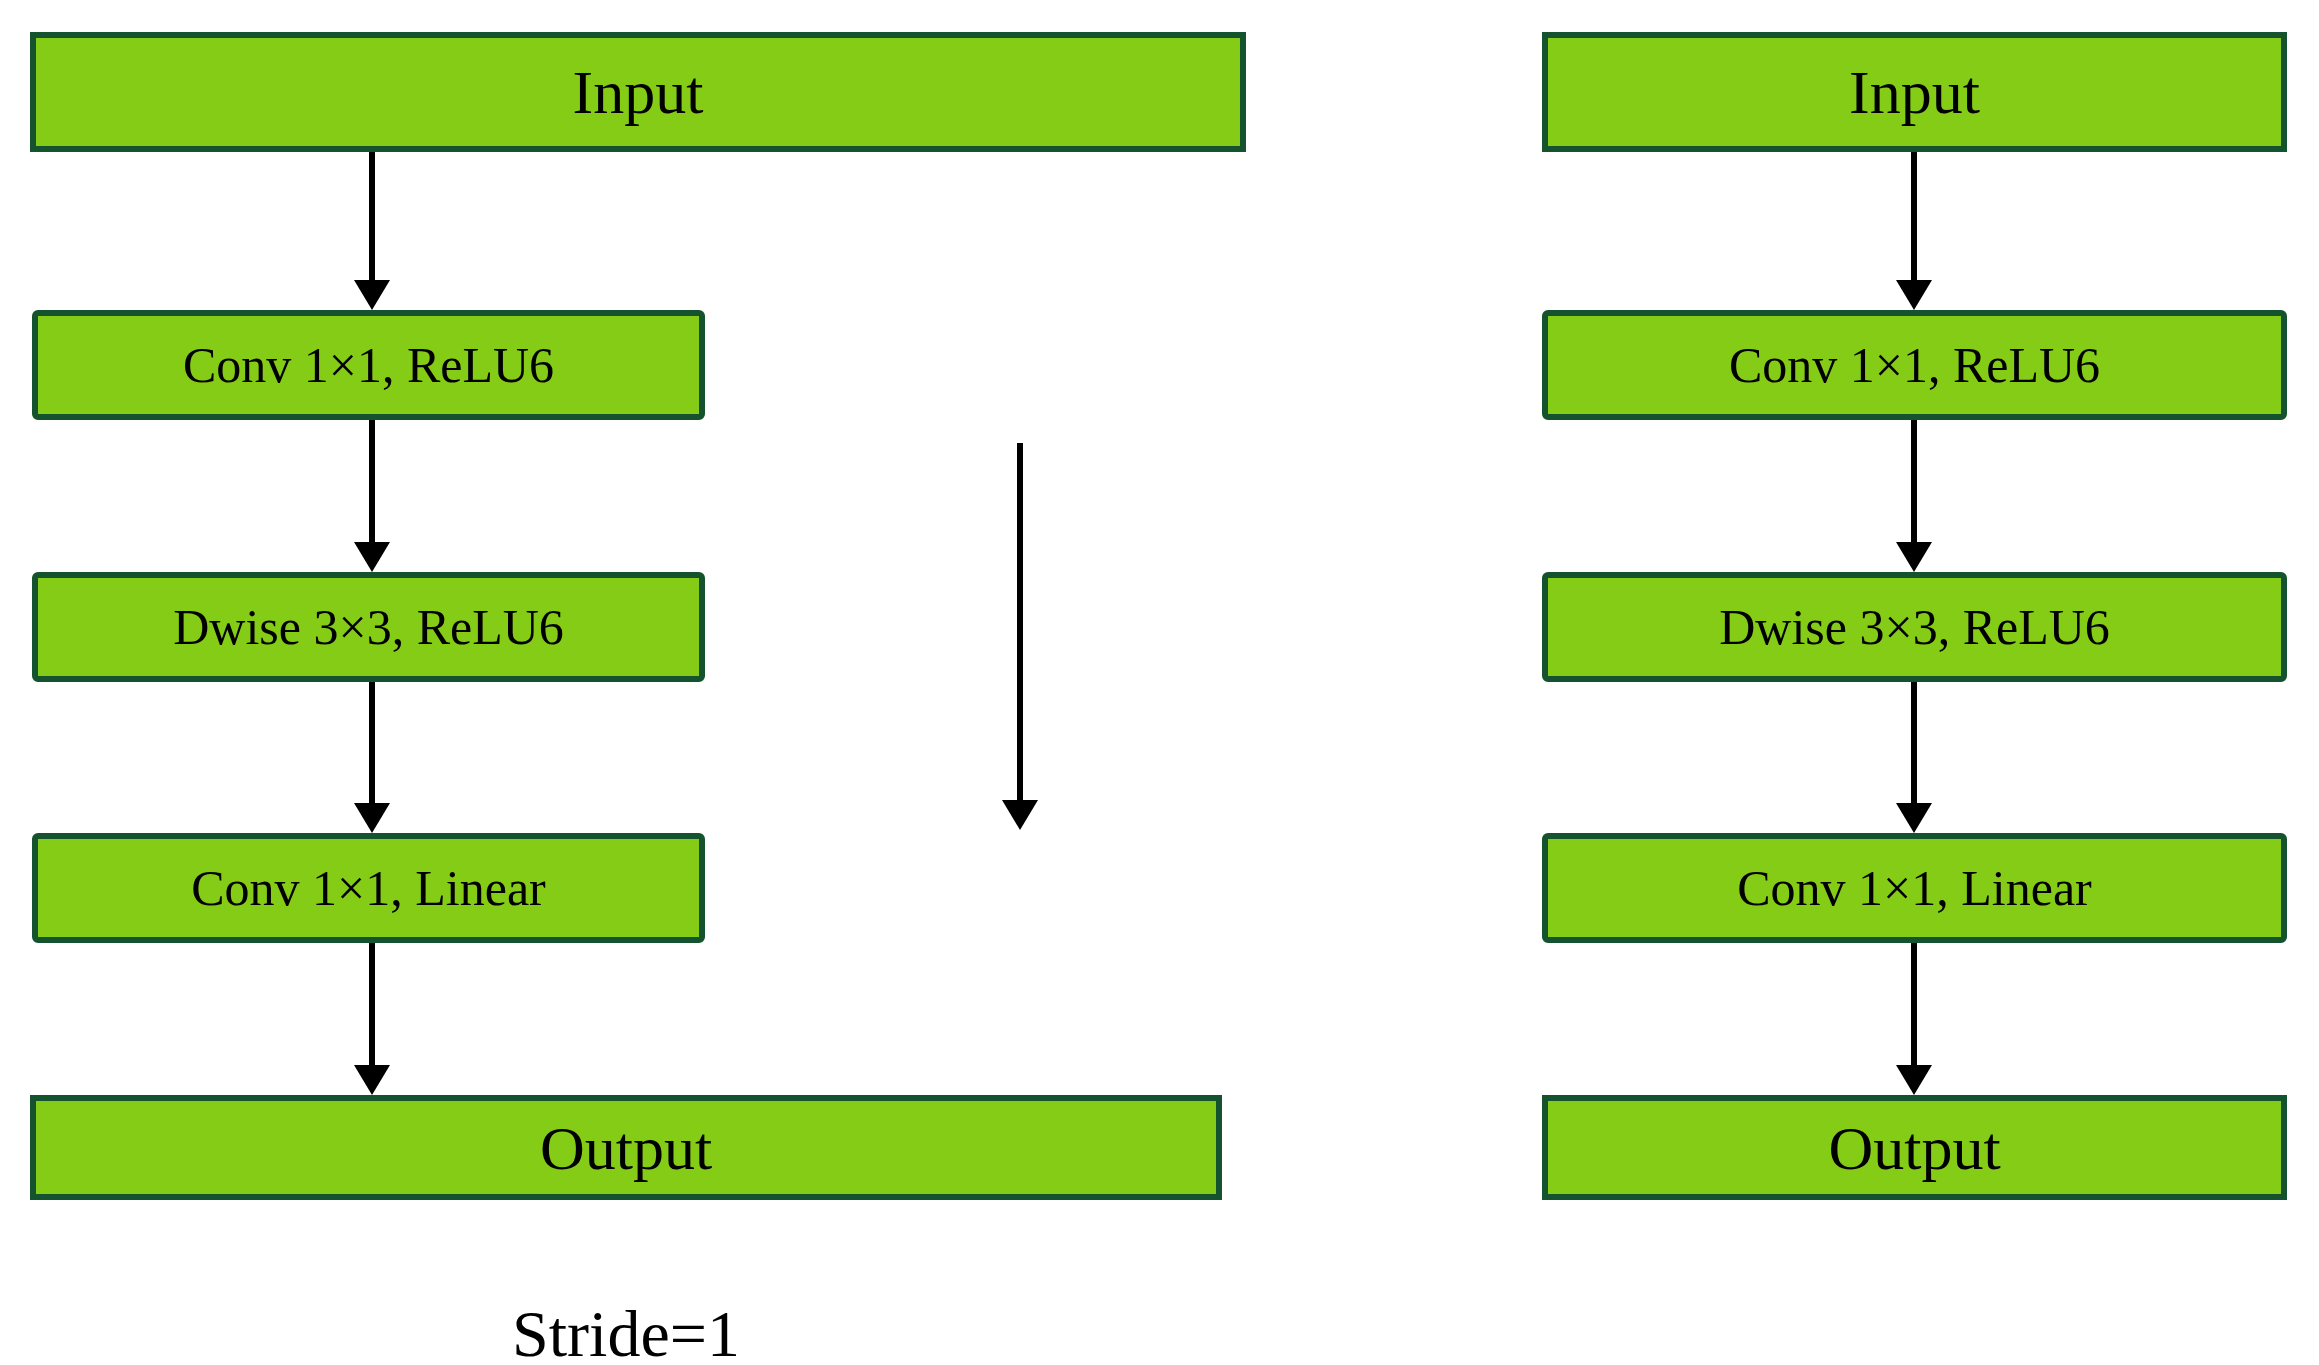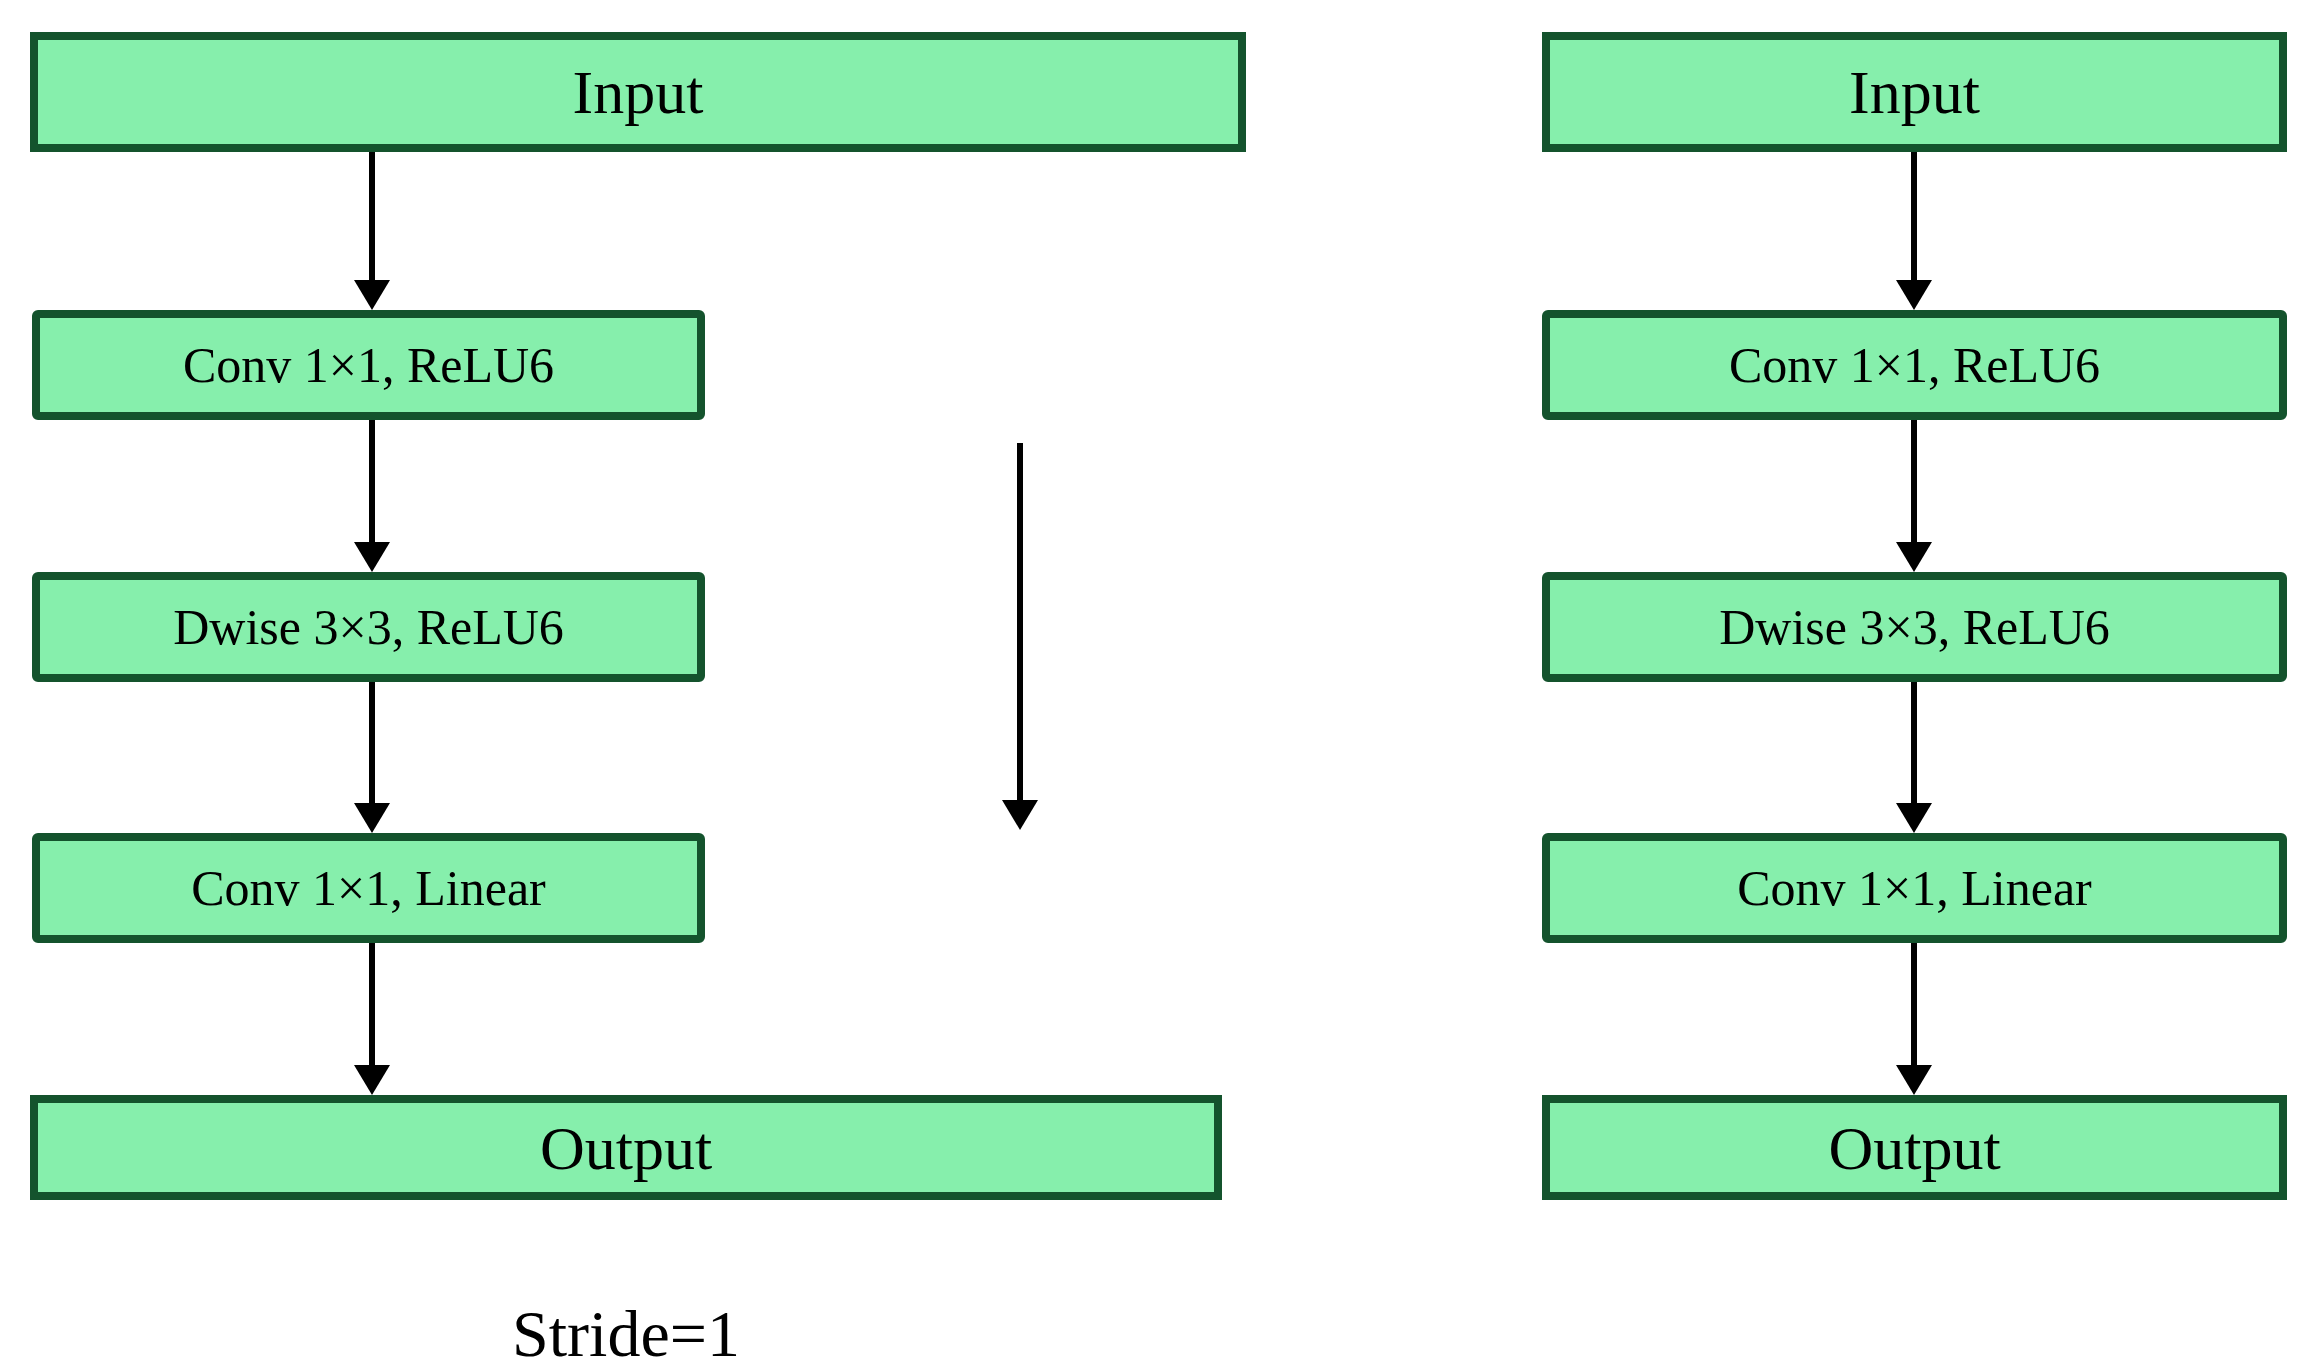--- a/index.html
+++ b/index.html
@@ -14,22 +14,22 @@
     background: #ffffff;
     overflow: hidden;
     font-family: "Liberation Serif", "DejaVu Serif", serif;
     color: #000000;
   }
 
   
   .node-box {
     position: absolute;
     box-sizing: border-box;
-    border: 8px solid #14532d;
-    background: #86efac;
+    border: 6px solid #14532d;
+    background: #84cc16;
     display: flex;
     align-items: center;
     justify-content: center;
     line-height: 1;
     white-space: nowrap;
     color: #000000;
   }
   .node-box.io {
     font-size: 62px;
   }

